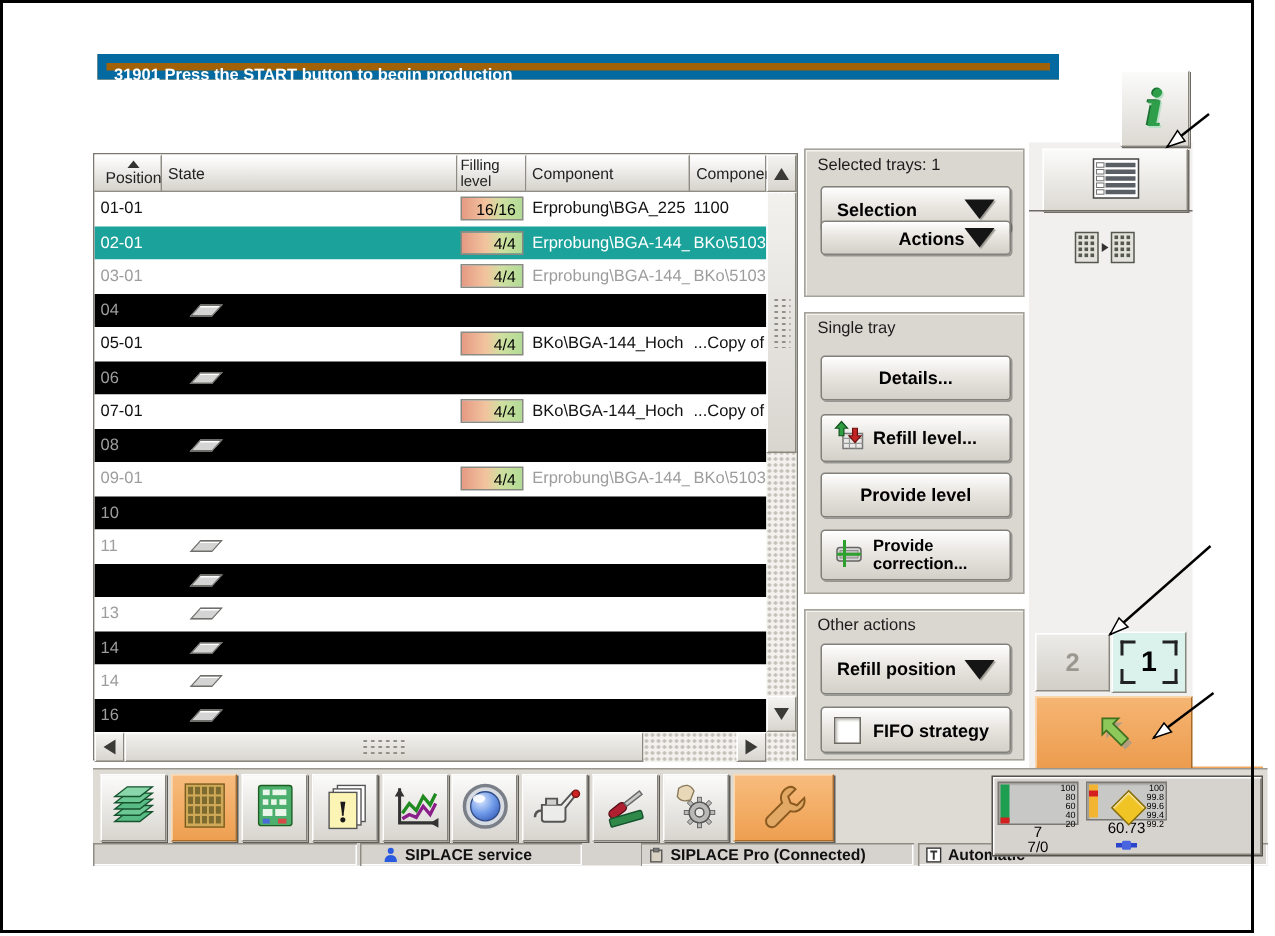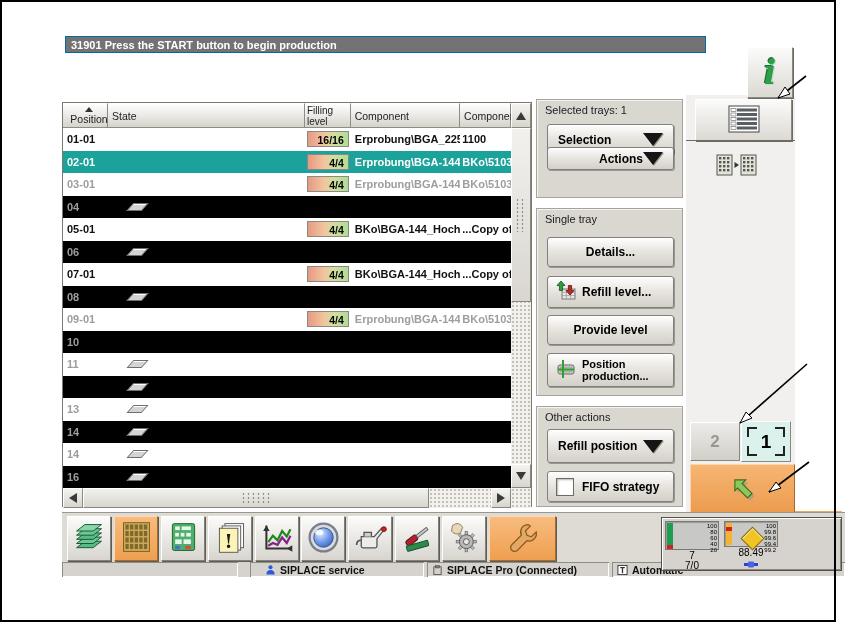--- a/index.html
+++ b/index.html
@@ -2,22 +2,22 @@
 <html><head>
 <meta charset="utf-8">
 <style>
   html,body{margin:0;padding:0;background:#fff;}
   .page{position:relative;width:850px;height:624px;background:#fff;overflow:hidden;
         font-family:"Liberation Sans",sans-serif;font-size:11px;color:#111;}
   .abs{position:absolute;}
   .frame{left:0;top:0;width:836px;height:622px;border:2px solid #000;box-sizing:border-box;pointer-events:none;}
 
   
-  .msgbar{left:65px;top:36px;width:641px;height:17px;background:#737373;color:#fff;
-          font-weight:bold;line-height:17px;padding-left:5px;box-sizing:border-box;border:1px solid #0369a1;}
+  .msgbar{left:65px;top:36px;width:641px;height:17px;background:#a16207;color:#fff;
+          font-weight:bold;line-height:17px;padding-left:5px;box-sizing:border-box;border:6px solid #0369a1;}
 
   
   .infobtn{left:747px;top:47px;width:44px;height:49px;background:linear-gradient(180deg,#fbfbfa,#dcd9d3);
            border:1px solid #8a877f;border-top-color:#fff;border-left-color:#fff;box-shadow:1px 1px 0 #6e6b65;
            display:flex;align-items:center;justify-content:center;}
   .infoglyph{font-family:"DejaVu Serif",serif;font-style:italic;font-weight:bold;font-size:33px;color:#2f9e4a;
              text-shadow:1px 1px 0 #b9e0c4,-1px -1px 0 #1a6e30;line-height:1;}
 
   
   .table{left:62px;top:102px;width:470px;height:405px;background:#fff;border:1px solid #7b786f;box-sizing:border-box;}
@@ -153,21 +153,21 @@
       <div class="th" style="width:110px">
         <span>Component</span>
       </div>
       <div class="th" style="width:51px">
         <span>Component</span>
       </div>
       <div class="sbtn" style="width:20px">
         <span class="tri up"></span>
       </div>
     </div>
-    <div style="display:flex;height:360px;font-weight:bold;">
+    <div style="display:flex;height:360px;">
       <div class="tbody" style="width:450px">
           <div class="trow">
             <div class="tcell c-pos">01-01</div>
             <div class="tcell c-state"></div>
             <div class="tcell c-fill">
               <span class="fillcell">16/16</span>
             </div>
             <div class="tcell c-comp">Erprobung\BGA_225</div>
             <div class="tcell c-comp2">1100</div>
           </div>
@@ -363,21 +363,21 @@
       <span class="lbl">Provide level</span>
     </div>
     <div class="pbtn icb" style="top:144px;height:34px;font-size:11px;">
       <span>
         <svg width="22" height="22" viewBox="0 0 22 22">
           <rect x="3" y="7" width="16" height="9" rx="2" fill="#d8d8d6" stroke="#666"></rect>
           <rect x="5" y="9" width="12" height="5" fill="#c0c0be" stroke="#888" stroke-width="0.6"></rect>
           <path d="M8 2 v18 M3 11.5 h16" stroke="#2ea02e" stroke-width="2" fill="none"></path>
         </svg>
       </span>
-      <span class="lbl">Position production...</span>
+      <span class="lbl">Provide correction...</span>
     </div>
   </div>
 
   <div class="abs group" style="left:536px;top:406px;width:147px;height:101px;">
     <span class="grouplabel">Other actions</span>
     <div class="pbtn dd" style="top:22px;height:34px;">
       <span class="lbl">Refill position</span>
       <span class="ddarrow"></span>
     </div>
     <div class="pbtn" style="top:64px;height:31px;justify-content:flex-start;padding-left:8px;">
@@ -580,21 +580,21 @@
             <path d="M26 6 a8 8 0 0 0 -7.2 11.5 L9 27.3 a4.3 4.3 0 1 0 6 6
    l9.8 -9.8 A8 8 0 0 0 34.8 14 l-5.3 5.3 -4.6 -1.7 -1.7 -4.6 5.3 -5.3 A8 8 0 0 0 26 6 z" fill="#e2a964" stroke="#8a5a20" stroke-width="1.4"></path>
           </svg></span>
       </div>
     </div>
 
   <div class="abs statusbar" id="statusbar">
       <div class="seg" style="left: 0px; width: 176px;">
         <span></span>
       </div>
-      <div class="seg" style="left: 188px; width: 174px; padding-left: 15px;">
+      <div class="seg" style="left: 178px; width: 148px; padding-left: 15px;">
         <span style="display: inline-flex;">
           <svg width="11" height="12" viewBox="0 0 12 12">
             <circle cx="6" cy="3" r="2.2" fill="#2a5adf"></circle>
    <path d="M1.5 11 q0 -5 4.5 -5 t4.5 5 z" fill="#2a5adf"></path>
           </svg>
         </span>
         <span>SIPLACE service</span>
       </div>
       <div class="seg" style="left: 365px; width: 182px;">
         <span style="display: inline-flex;">
@@ -640,21 +640,21 @@
           </div>
           <div class="gdiamond" style="background: rgb(240, 196, 36);"></div>
           <div class="gticks">
             <div>100</div>
             <div>99.8</div>
             <div>99.6</div>
             <div>99.4</div>
             <div>99.2</div>
           </div>
         </div>
-        <div class="gval">88.49</div>
+        <div class="gval">60.73</div>
         <div><svg width="14" height="7" viewBox="0 0 14 7">
             <rect x="0" y="2" width="5" height="3" fill="#2a44cc"></rect>
       <rect x="9" y="2" width="5" height="3" fill="#2a44cc"></rect>
             <rect x="4" y="0.5" width="6" height="6" rx="1" fill="#4a64e0"></rect>
           </svg></div>
       </div>
     </div>
 
   <svg class="abs callouts" width="850" height="624">
     <line x1="806" y1="76" x2="778" y2="98" stroke="#000" stroke-width="1.6"></line>

